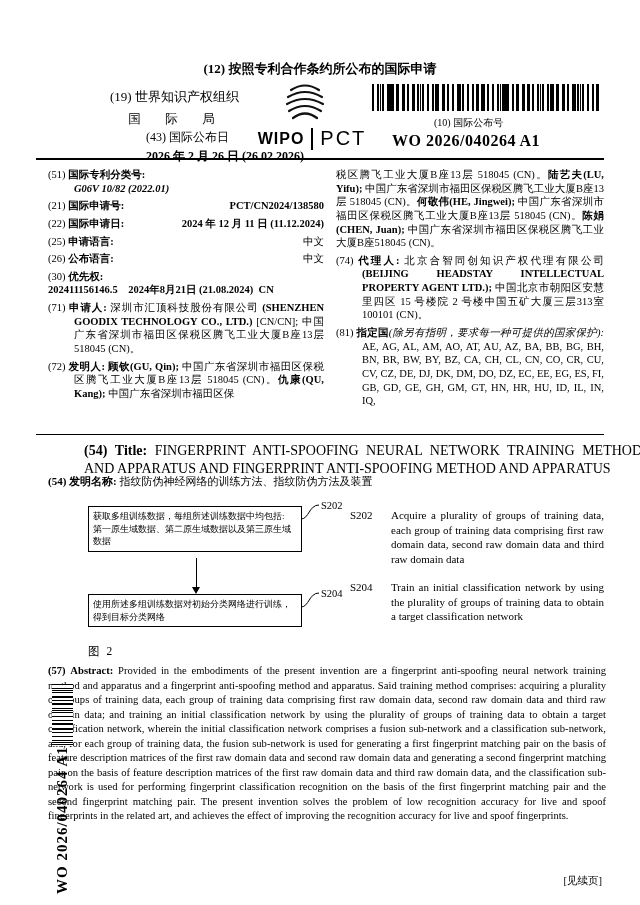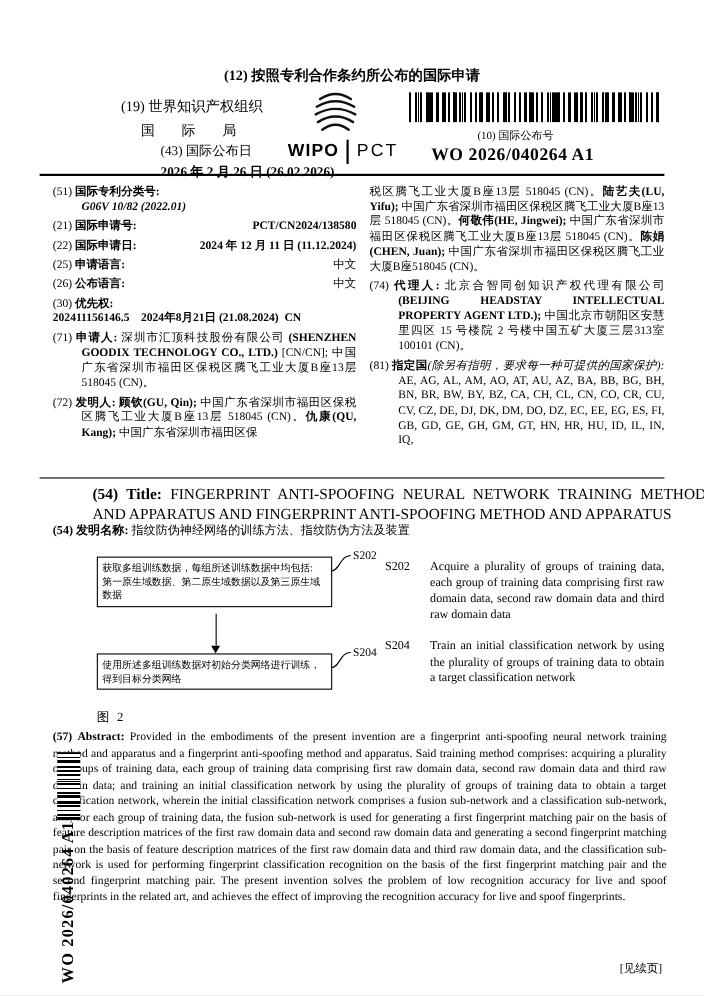--- a/index.html
+++ b/index.html
@@ -18,21 +18,21 @@
   .org19 { position:absolute; left:110px; top:88px; font-size:13px; }
   .org19 .bureau { margin-top:5px; text-align:center; font-size:12.5px; letter-spacing:6px; }
 
   .f43 { position:absolute; left:100px; top:129px; font-size:12px;margin-left:46px; }
   .f43 .date { font-weight:bold; margin-top:2px; }
 
   .globe { position:absolute; left:282px; top:78px; }
   .wipopct { position:absolute; left:252px; top:127px; width:120px; display:flex; align-items:center; justify-content:center; gap:7px; }
   .wipopct .wipo { font-weight:bold; font-size:16px; letter-spacing:1px; font-family:"Liberation Sans",sans-serif; }
   .wipopct .logodiv { width:2px; height:22px; background:#000; }
-  .wipopct .pct { font-size:16px; letter-spacing:2px; font-family:"Liberation Sans",sans-serif; }
+  .wipopct .pct { font-size:20px; letter-spacing:2px; font-family:"Liberation Sans",sans-serif; }
 
   .barcode-top {
     position:absolute; left:372px; top:84px; width:228px; height:27px; background-color:#fff;
     background-image:
       repeating-linear-gradient(90deg,#000 0 2px,transparent 2px 5px),
       repeating-linear-gradient(90deg,#000 0 1px,transparent 1px 8px),
       repeating-linear-gradient(90deg,transparent 0 17px,#000 17px 20px,transparent 20px 23px);
   }
 
   .pubno { position:absolute; left:392px; top:116px; width:210px; }

